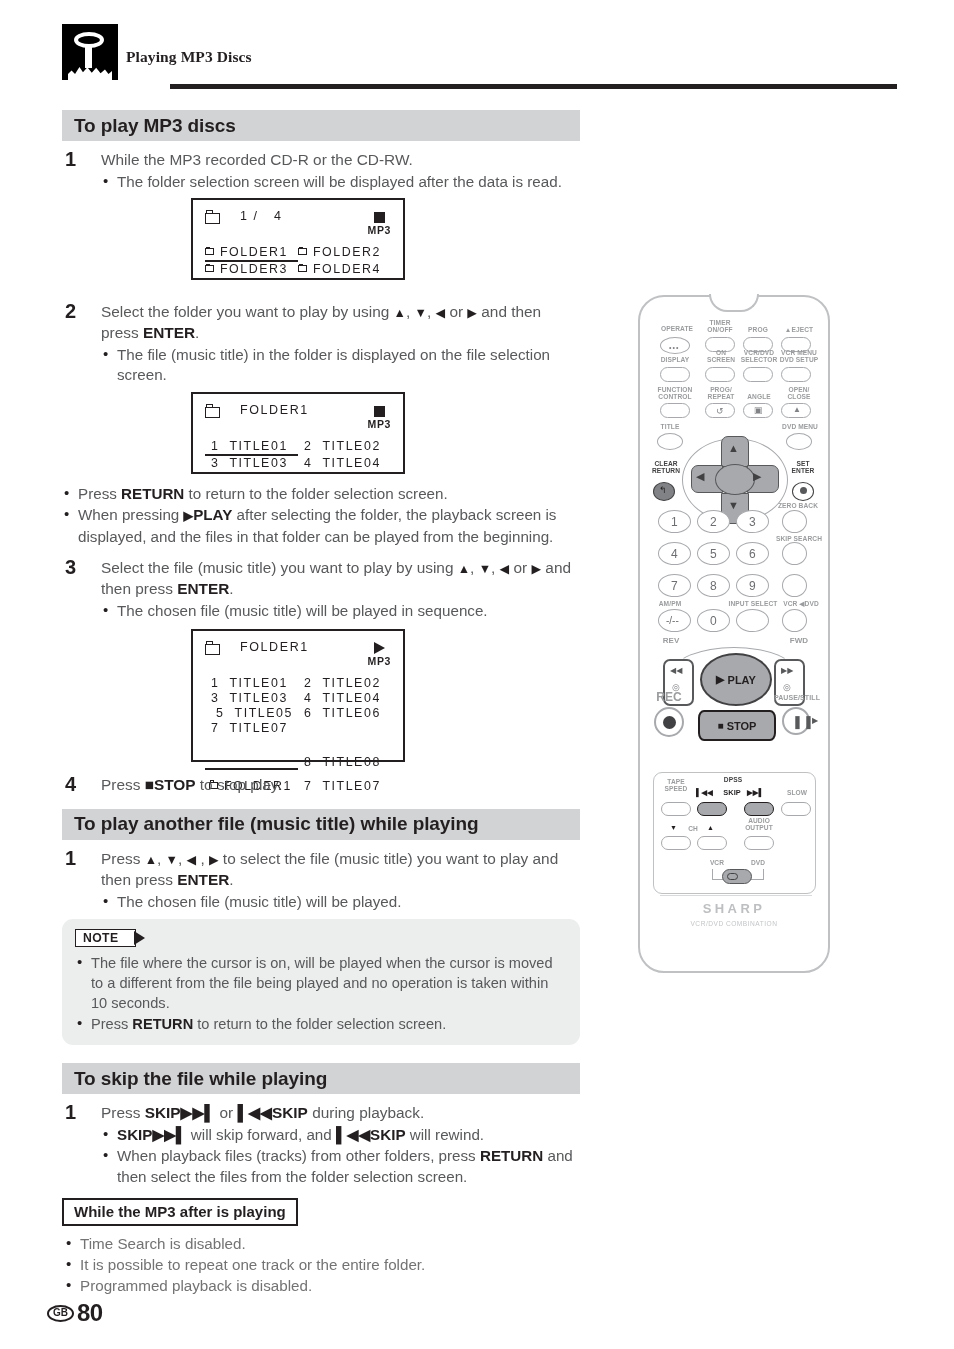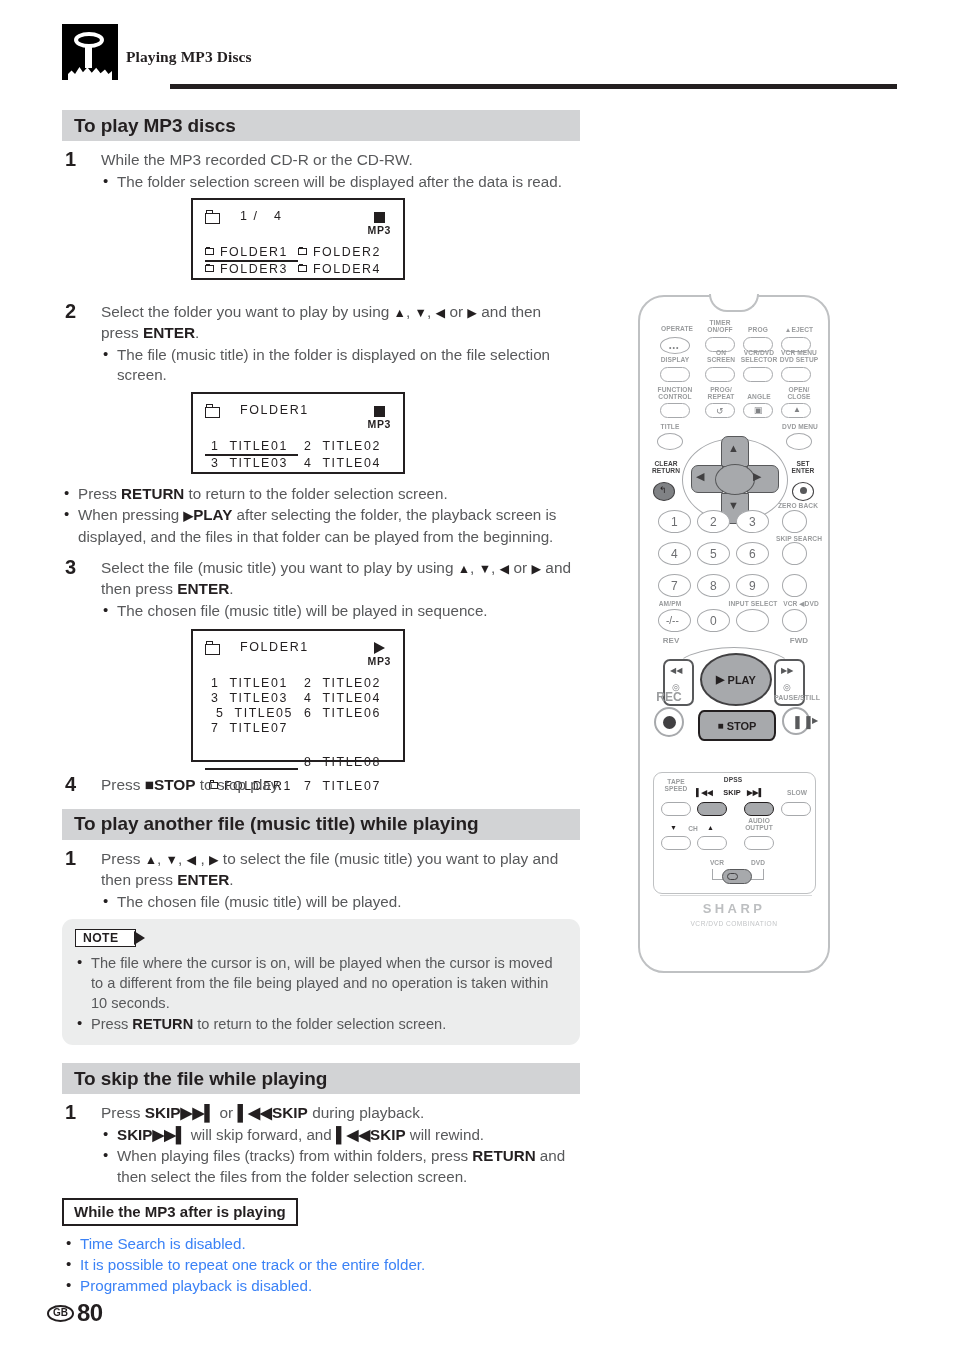--- a/index.html
+++ b/index.html
@@ -121,21 +121,21 @@
   }
   .note ul.bul li{font-size:14.6px;line-height:20px;}
 
   
   .boxt{
     display:inline-block;border:2px solid #231f20;padding:3px 10px 4px 10px;
     font-size:15px;font-weight:bold;color:#231f20;margin:11px 0 7px 0;
   }
   ul.plain{list-style:none;margin:0;padding:0;}
   ul.plain li{
-    position:relative;padding-left:18px;font-size:15.2px;line-height:21px;color:#3b82f6;
+    position:relative;padding-left:18px;font-size:15.2px;line-height:21px;color:#737373;
   }
   ul.plain li:before{content:"\2022";position:absolute;left:4px;top:-1px;color:#231f20;}
 
   
   .foot{position:absolute;left:47px;bottom:22px;display:flex;align-items:center;}
   .gb{
     border:2px solid #231f20;border-radius:50%;font-size:10px;font-weight:bold;
     padding:0px 4px 1px 4px;color:#231f20;line-height:12px;
   }
   .pno{font-size:24px;font-weight:bold;color:#231f20;margin-left:3px;letter-spacing:-.5px;}
@@ -370,21 +370,21 @@
     
     <div class="sec" style="margin-top:18px;">
       <span class="sec-t">To skip the file while playing</span>
     </div>
 
     <div class="step">
       <span class="step-n">1</span>
       <div class="step-txt blk"><span>Press </span><b><span>SKIP</span>▶▶▌</b><span> or </span><b>▌◀◀<span>SKIP</span></b><span> during playback.</span></div>
       <ul class="bul">
         <li><b><span>SKIP</span>▶▶▌</b><span> will skip forward, and </span><b>▌◀◀<span>SKIP</span></b><span> will rewind.</span></li>
-        <li><span>When playing files (tracks) from within folders, press </span><b>RETURN</b><span> and then select the files from the folder selection screen.</span></li>
+        <li><span>When playback files (tracks) from other folders, press </span><b>RETURN</b><span> and then select the files from the folder selection screen.</span></li>
       </ul>
     </div>
 
     <div class="boxt">While the MP3 after is playing</div>
     <ul class="plain">
       <li>Time Search is disabled.</li>
       <li>It is possible to repeat one track or the entire folder.</li>
       <li>Programmed playback is disabled.</li>
     </ul>
   </div>

